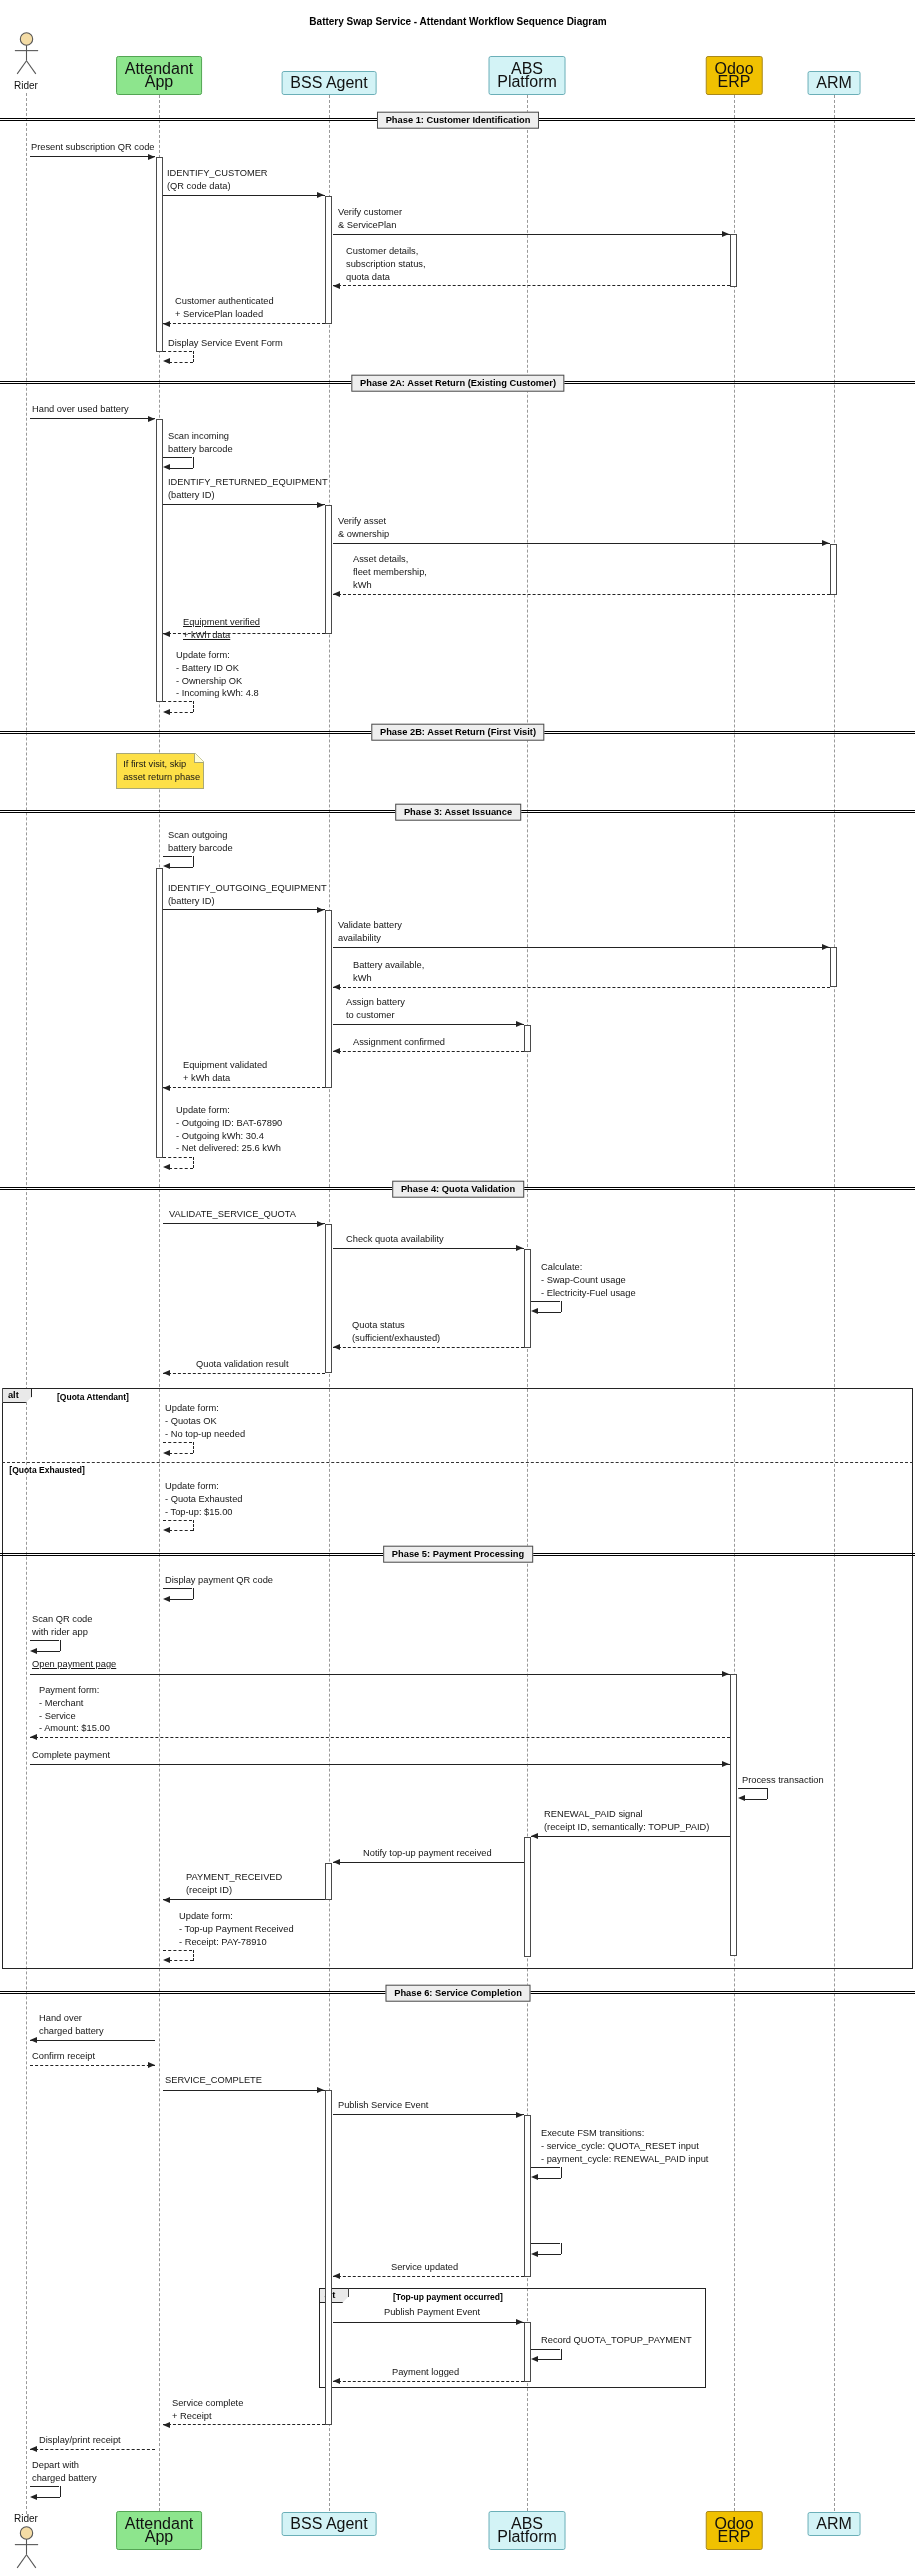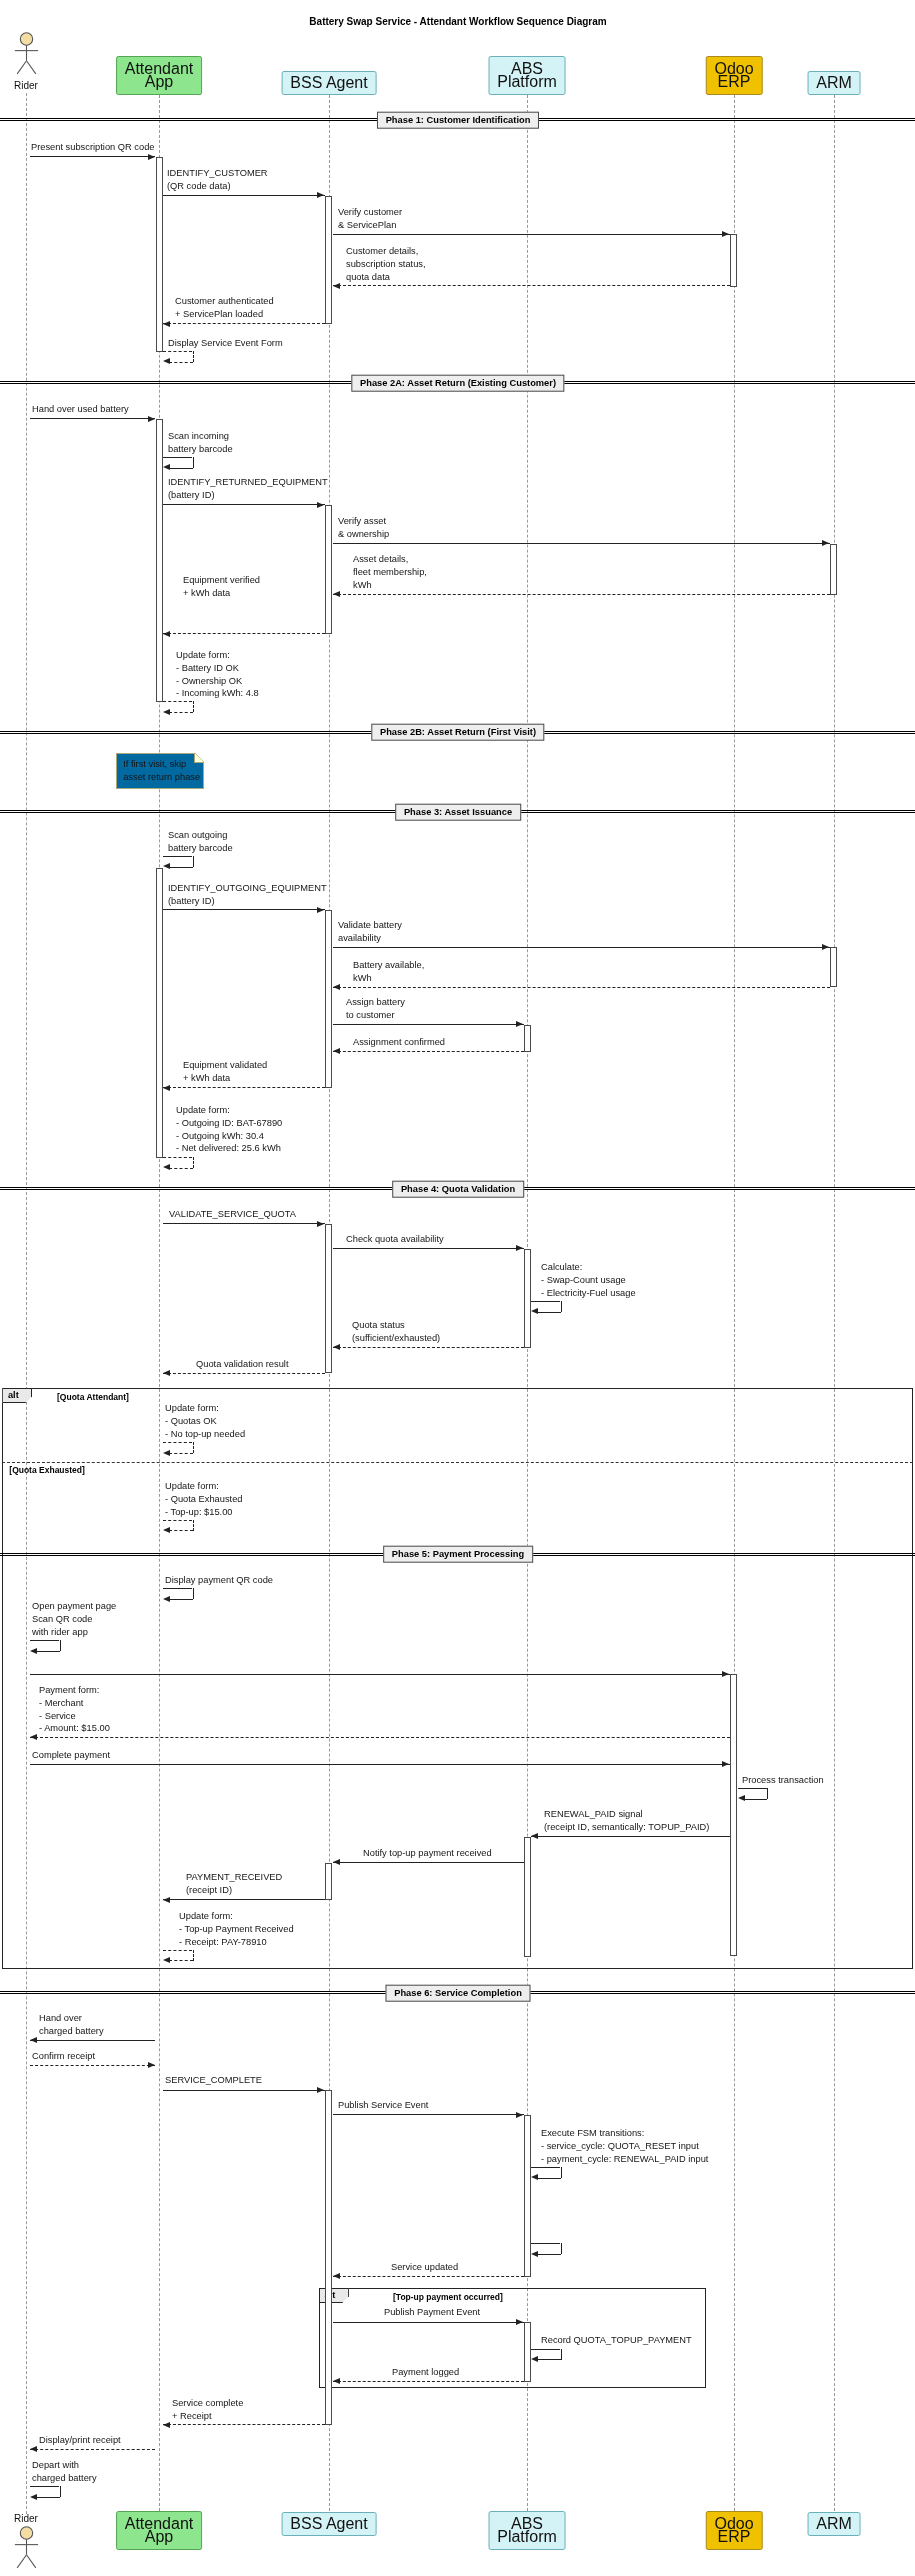--- a/index.html
+++ b/index.html
@@ -42,21 +42,21 @@
   .frame{position:absolute;border:1.5px solid #242424;background:transparent;}
   .frame-op{
     position:absolute;background:#e9e9e9;border:1.2px solid #242424;
     font-size:9.3px;font-weight:bold;color:#000;
     padding:0.8px 12.4px 2.3px 4.6px;
     clip-path:polygon(0 0,100% 0,100% 55%,78% 100%,0 100%);
   }
   .guard{position:absolute;font-size:8.5px;font-weight:bold;color:#000;white-space:nowrap;}
   .else-div{position:absolute;height:0;border-top:0.9px dashed #333;}
   .note{
-    position:absolute;background:#0369a1;border:0.8px solid #a8a878;
+    position:absolute;background:#fde047;border:0.8px solid #a8a878;
     font-size:9.3px;line-height:13px;color:#151515;padding:3.9px 6.2px;white-space:pre;
   }
   .note-fold{
     position:absolute;width:10px;height:10px;
     background:linear-gradient(225deg,#ffffff 48%,#c9c99a 50%,#feffdd 55%);
     border-left:0.8px solid #a8a878;border-bottom:0.8px solid #a8a878;
   }
 </style>
 </head>
 <body>
@@ -149,21 +149,21 @@
     <div class="arr abs" style="top: 502px; border-top: 3.5px solid transparent; border-bottom: 3.5px solid transparent; border-left: 7.7px solid rgb(34, 34, 34); left: 317px;"></div>
     <div class="mlabel abs" style="left: 338px; top: 515px;">Verify asset
 &amp; ownership</div>
     <div class="mline-solid abs" style="left: 333px; top: 543px; width: 497px;"></div>
     <div class="arr abs" style="top: 540px; border-top: 3.5px solid transparent; border-bottom: 3.5px solid transparent; border-left: 7.7px solid rgb(34, 34, 34); left: 822px;"></div>
     <div class="mlabel abs" style="left: 353px; top: 553px;">Asset details,
 fleet membership,
 kWh</div>
     <div class="mline-dashed abs" style="left: 333px; top: 594px; width: 497px;"></div>
     <div class="arr abs" style="top: 591px; border-top: 3.5px solid transparent; border-bottom: 3.5px solid transparent; border-right: 7.7px solid rgb(34, 34, 34); left: 333px;"></div>
-    <div class="mlabel abs" style="left: 183px; top: 574px;">Equipment verified
+    <div class="mlabel abs" style="left: 183px; top: 616px; text-decoration: underline;">Equipment verified
 + kWh data</div>
     <div class="mline-dashed abs" style="left: 163px; top: 633px; width: 162px;"></div>
     <div class="arr abs" style="top: 631px; border-top: 3.5px solid transparent; border-bottom: 3.5px solid transparent; border-right: 7.7px solid rgb(34, 34, 34); left: 163px;"></div>
     <div class="mlabel abs" style="left: 176px; top: 649px;">Update form:
 - Battery ID OK
 - Ownership OK
 - Incoming kWh: 4.8</div>
     <div class="mline-dashed abs" style="left: 163px; top: 701px; width: 29px;"></div>
     <div class="vline-dashed abs" style="left: 193px; top: 701px; height: 10.8px;"></div>
     <div class="mline-dashed abs" style="left: 169px; top: 712px; width: 24px;"></div>
@@ -243,21 +243,21 @@
     <div class="mline-solid abs" style="left: 163px; top: 1588px; width: 29px;"></div>
     <div class="vline-solid abs" style="left: 193px; top: 1588px; height: 10.8px;"></div>
     <div class="mline-solid abs" style="left: 169px; top: 1599px; width: 24px;"></div>
     <div class="arr abs" style="top: 1596px; border-top: 3.5px solid transparent; border-bottom: 3.5px solid transparent; border-right: 7.7px solid rgb(34, 34, 34); left: 163px;"></div>
     <div class="mlabel abs" style="left: 32px; top: 1613px;">Scan QR code
 with rider app</div>
     <div class="mline-solid abs" style="left: 30px; top: 1640px; width: 29px;"></div>
     <div class="vline-solid abs" style="left: 60px; top: 1640px; height: 10.8px;"></div>
     <div class="mline-solid abs" style="left: 36px; top: 1651px; width: 24px;"></div>
     <div class="arr abs" style="top: 1648px; border-top: 3.5px solid transparent; border-bottom: 3.5px solid transparent; border-right: 7.7px solid rgb(34, 34, 34); left: 30px;"></div>
-    <div class="mlabel abs" style="left: 32px; top: 1600px;">Open payment page</div>
+    <div class="mlabel abs" style="left: 32px; top: 1658px; text-decoration: underline;">Open payment page</div>
     <div class="mline-solid abs" style="left: 30px; top: 1674px; width: 700px;"></div>
     <div class="arr abs" style="top: 1671px; border-top: 3.5px solid transparent; border-bottom: 3.5px solid transparent; border-left: 7.7px solid rgb(34, 34, 34); left: 722px;"></div>
     <div class="mlabel abs" style="left: 39px; top: 1684px;">Payment form:
 - Merchant
 - Service
 - Amount: $15.00</div>
     <div class="mline-dashed abs" style="left: 30px; top: 1737px; width: 700px;"></div>
     <div class="arr abs" style="top: 1734px; border-top: 3.5px solid transparent; border-bottom: 3.5px solid transparent; border-right: 7.7px solid rgb(34, 34, 34); left: 30px;"></div>
     <div class="mlabel abs" style="left: 32px; top: 1749px;">Complete payment</div>
     <div class="mline-solid abs" style="left: 30px; top: 1764px; width: 700px;"></div>

